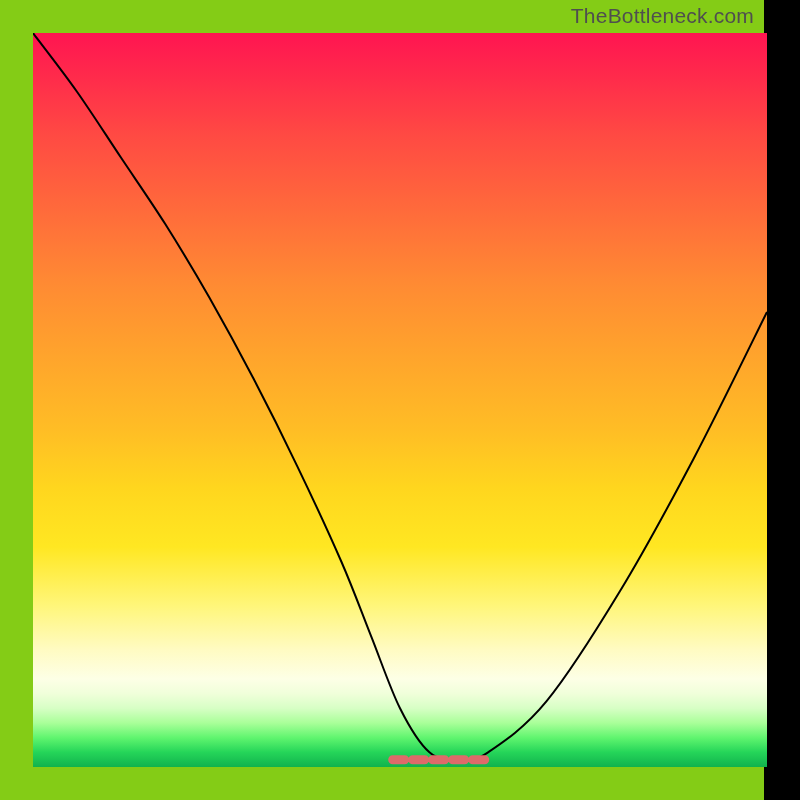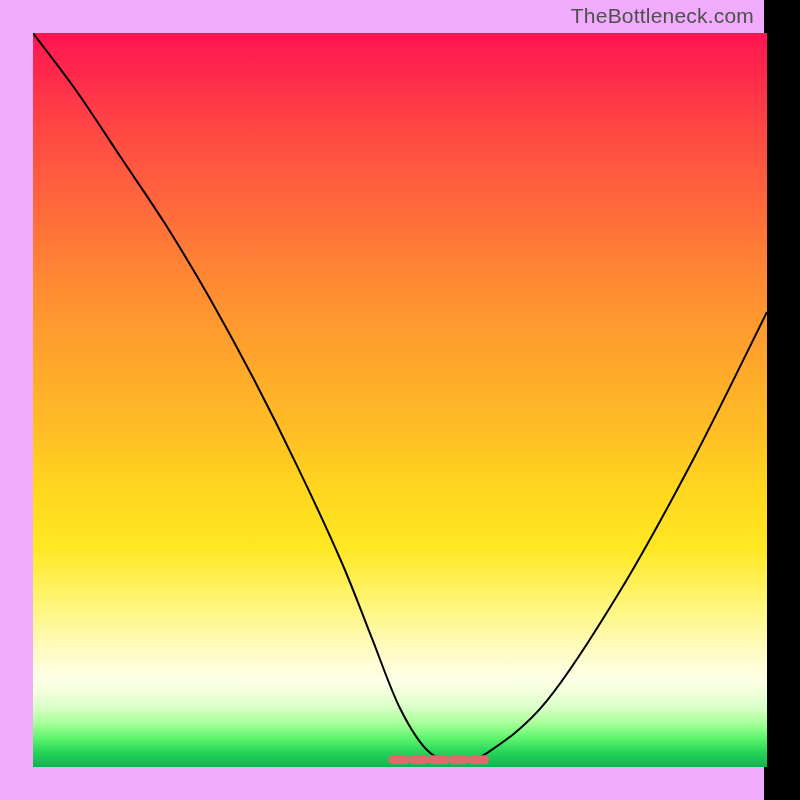--- a/index.html
+++ b/index.html
@@ -8,21 +8,21 @@
     width: 800px;
     height: 800px;
     background: #000;
     font-family: Arial, Helvetica, sans-serif;
     overflow: hidden;
   }
   .stage {
     position: relative;
     width: 764px;
     height: 800px;
-    background: #f0abfc;
+    background: #84cc16;
   }
   .watermark {
     position: absolute;
     top: 4px;
     right: 10px;
     color: #4f4f4f;
     font-size: 21px;
     font-weight: 500;
     letter-spacing: 0.2px;
     z-index: 4;

